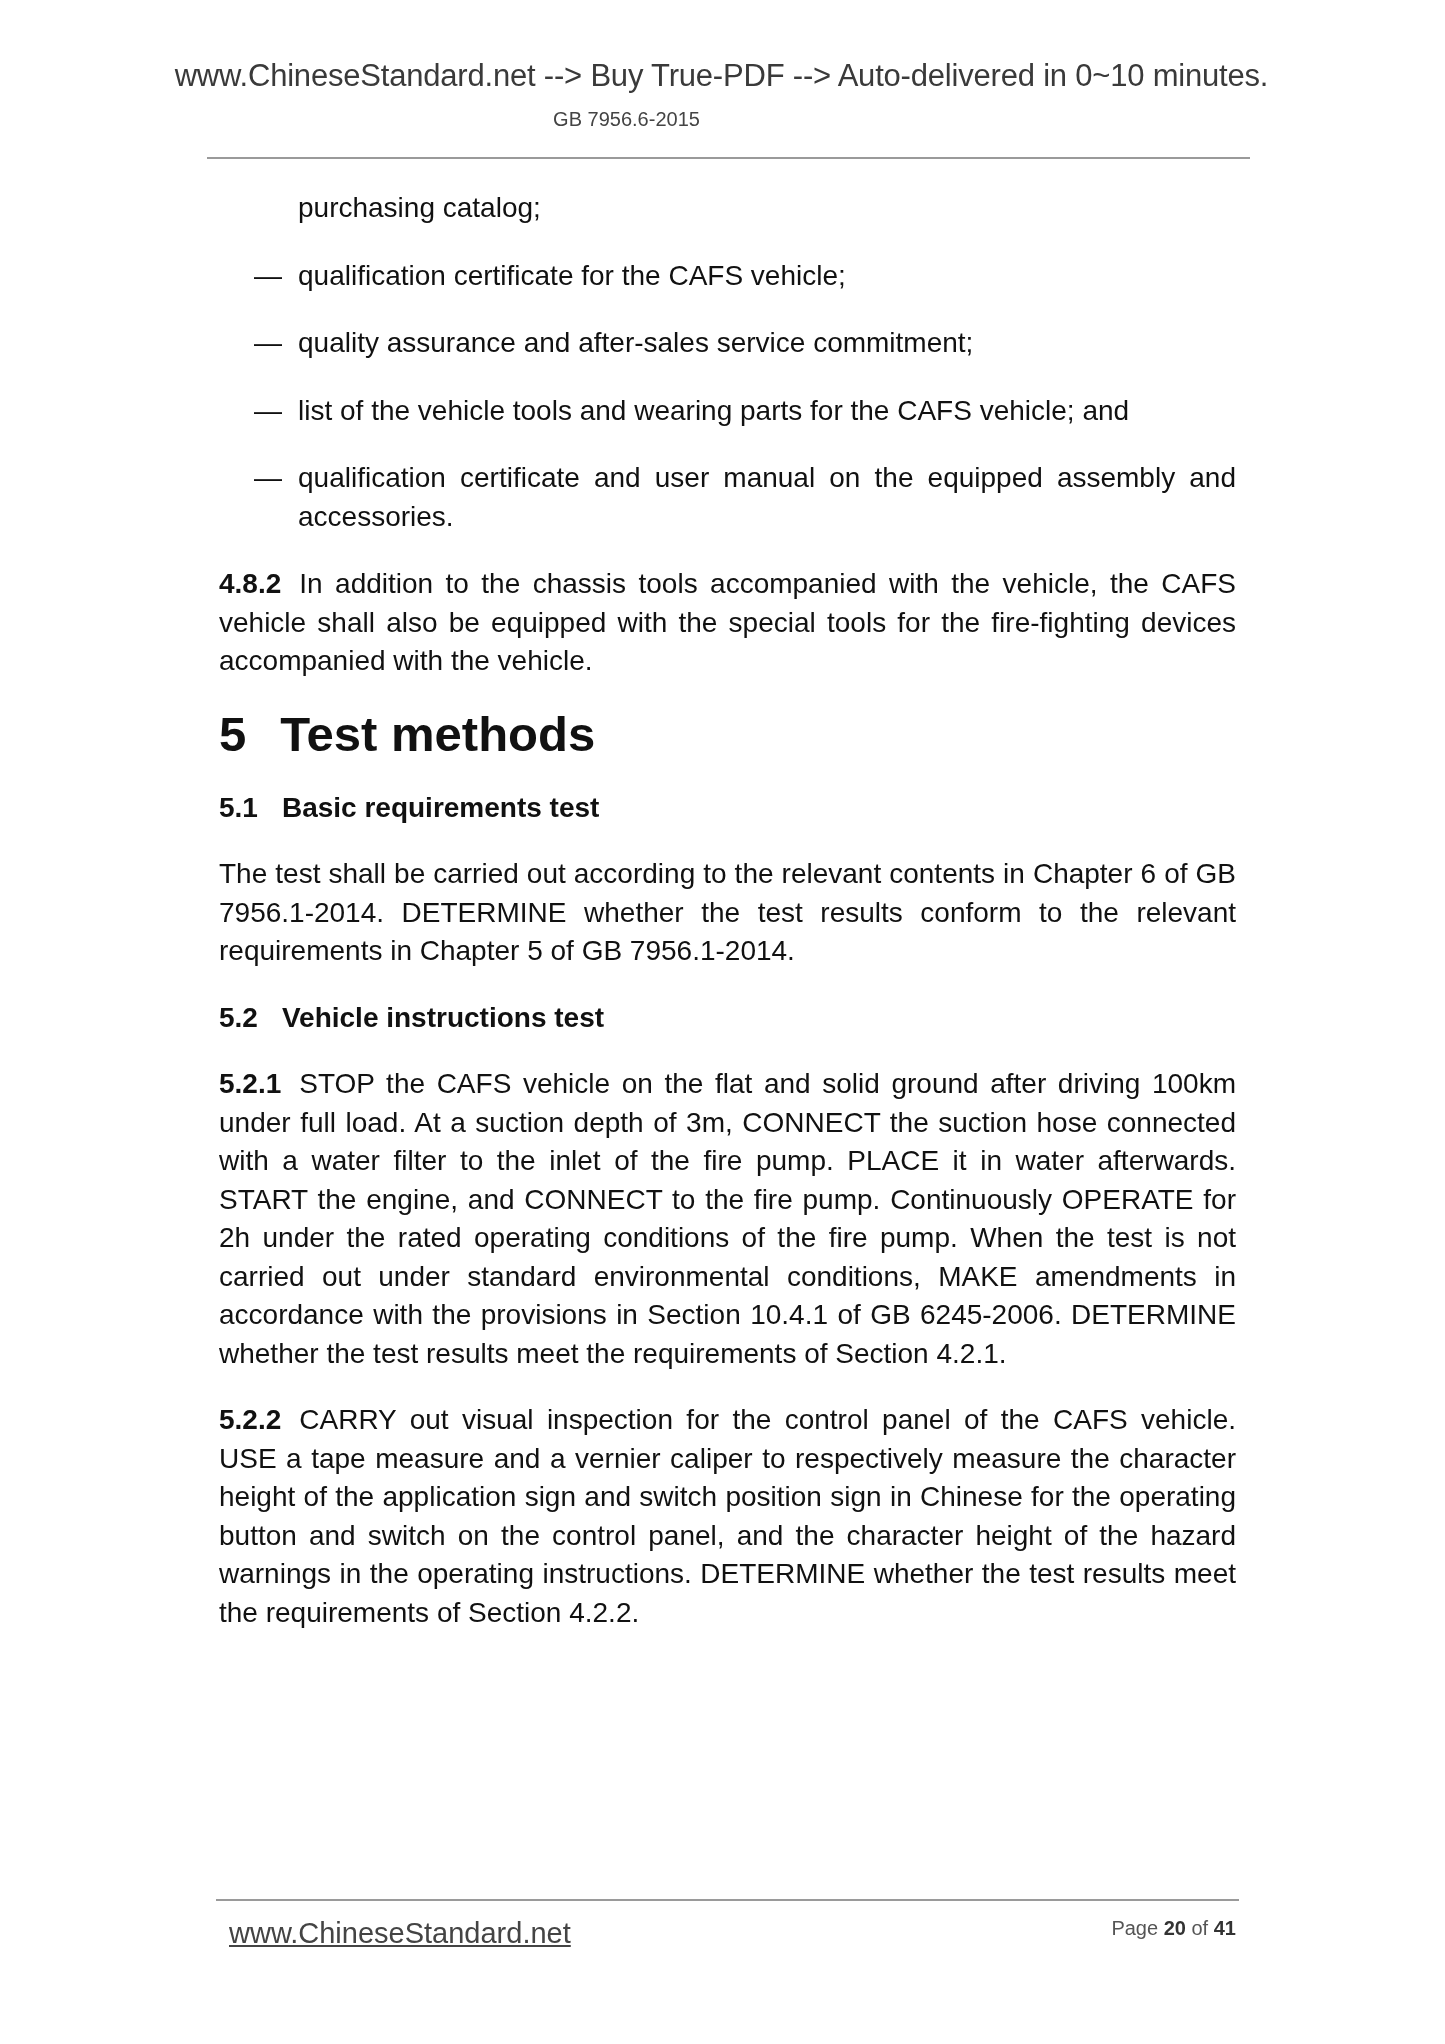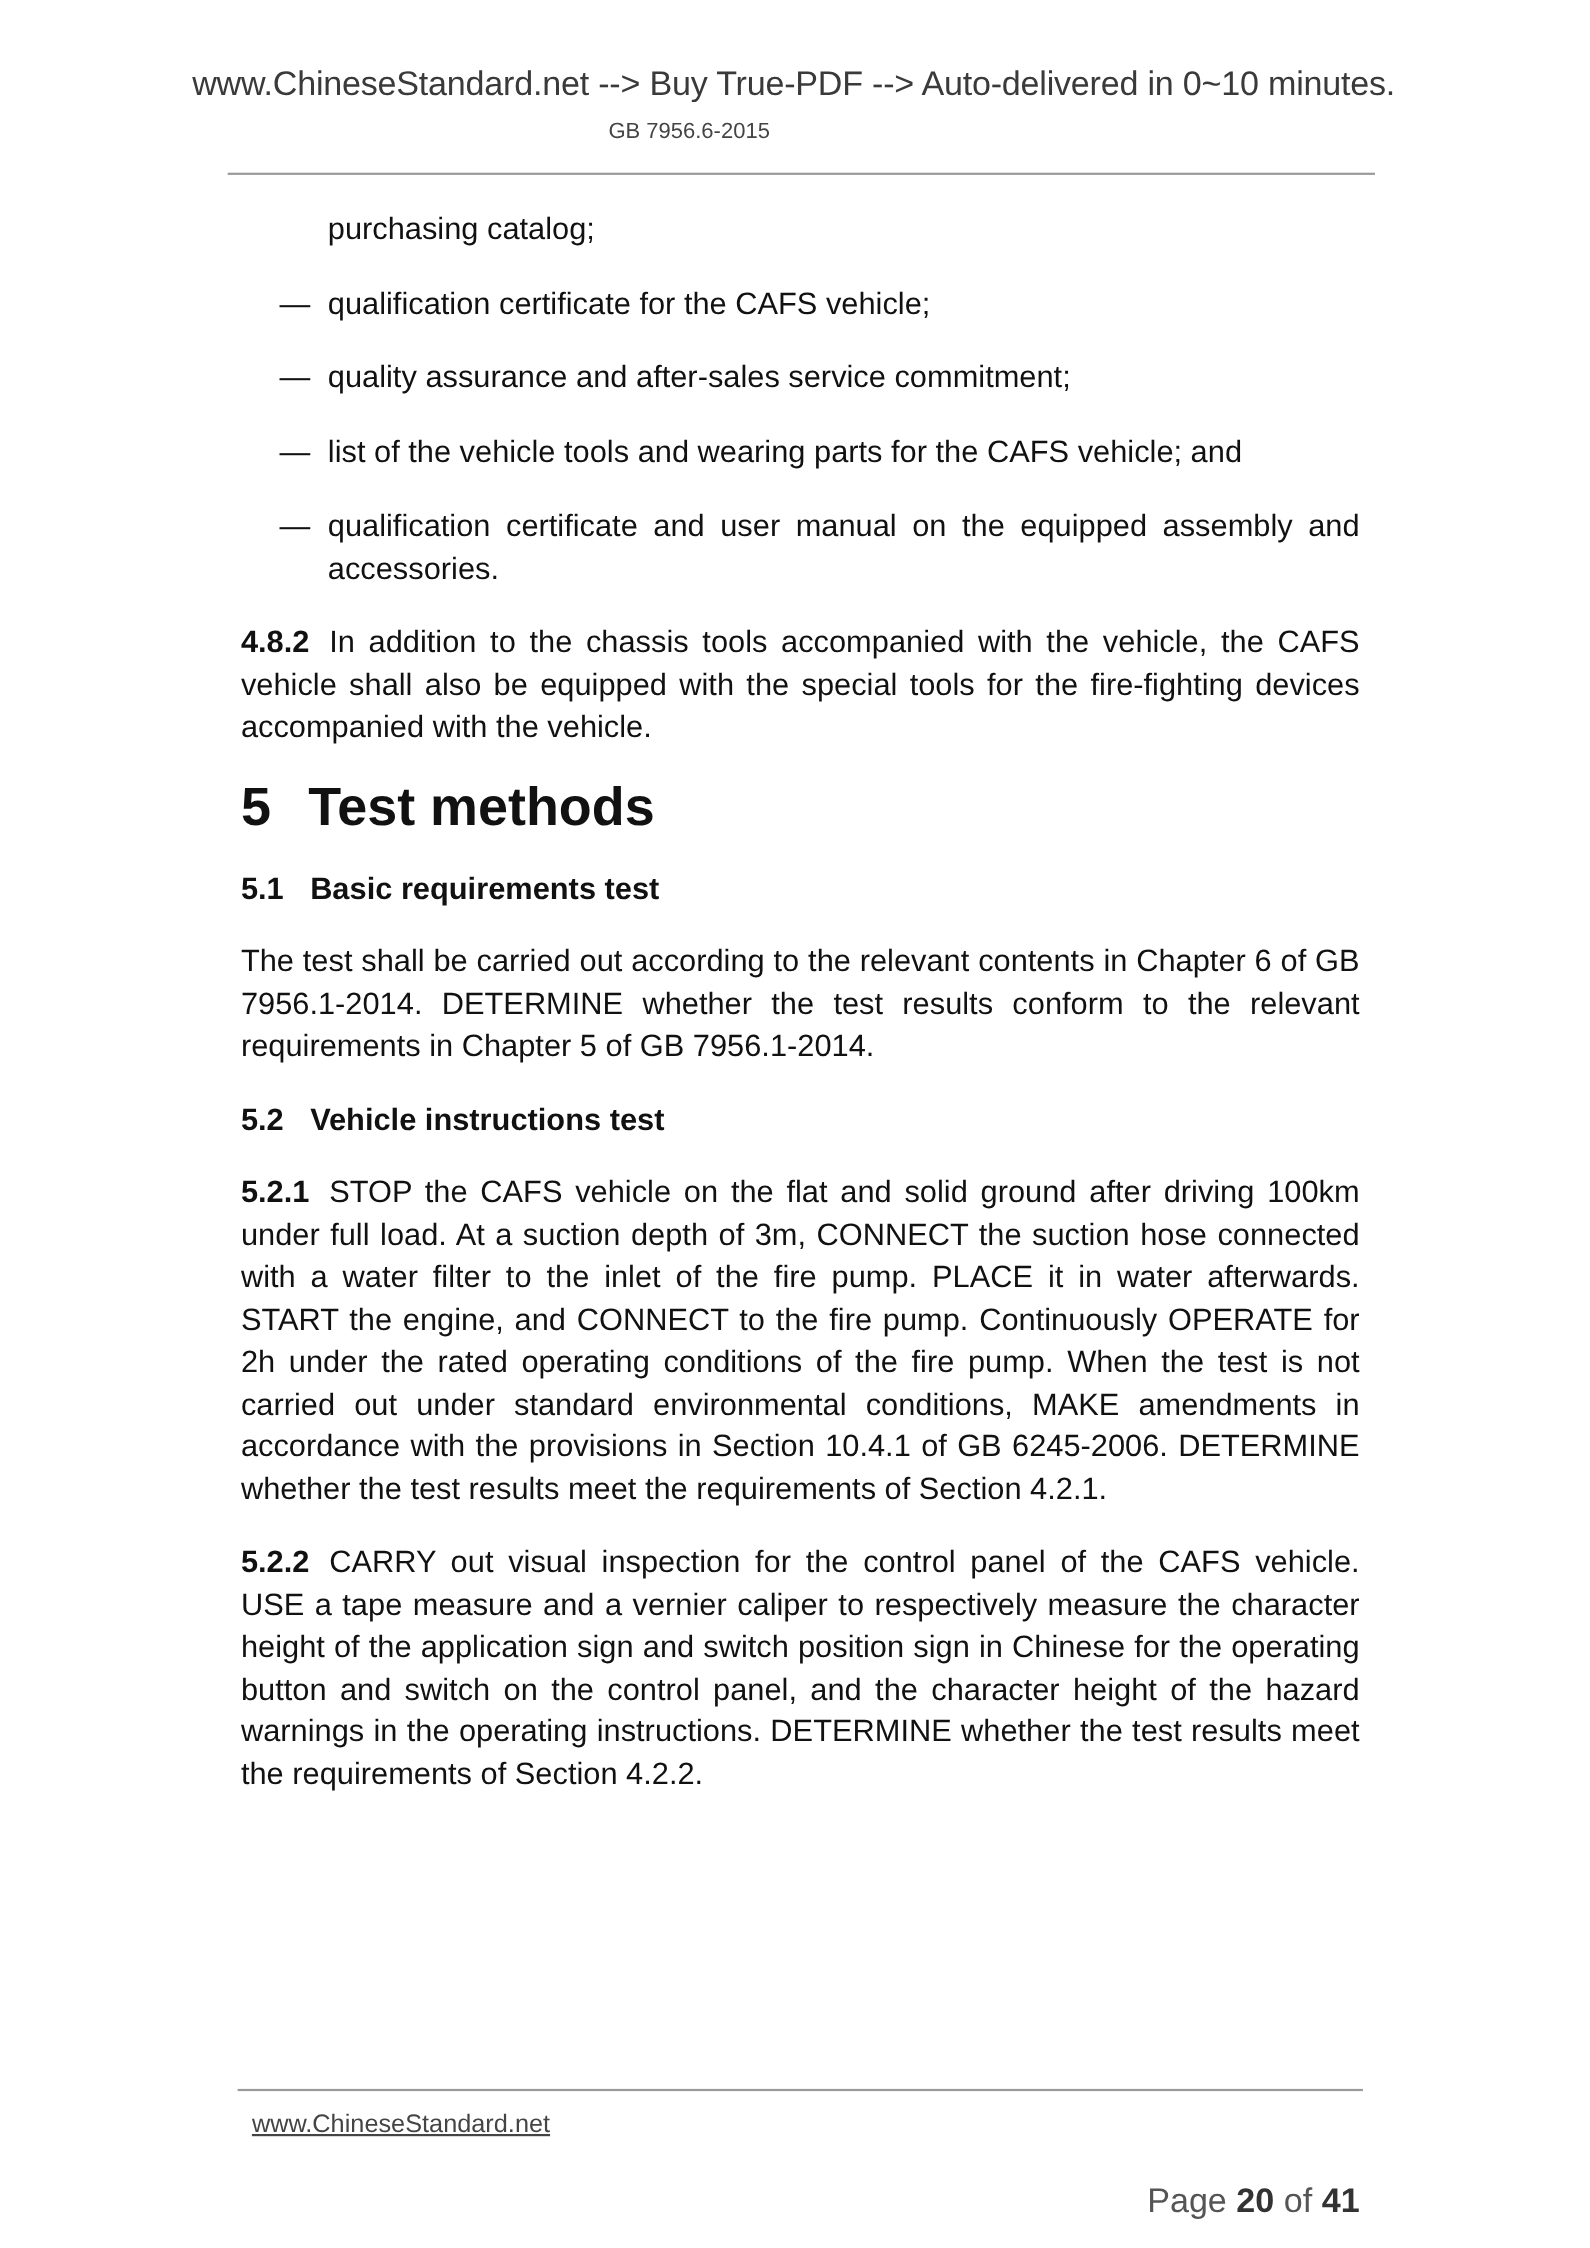--- a/index.html
+++ b/index.html
@@ -18,23 +18,23 @@
   .bullet { position: relative; padding-left: 79px; margin-bottom: 29px; text-align: justify; }
   .bullet .dash { position: absolute; left: 35px; top: 0; }
   .para { margin-bottom: 28px; text-align: justify; }
   .num { font-weight: bold; margin-right: 18px; }
   .h1 { font-size: 49px; font-weight: bold; margin: 24px 0 30px 0; line-height: 50px; }
   .h1 .hn { margin-right: 34px; }
   .h2 { font-size: 28px; font-weight: bold; margin: 0 0 28px 0; }
   .h2 .hn { margin-right: 24px; }
   .rule-bot { position: absolute; top: 1899px; left: 216px; width: 1023px; height: 0;
               border-top: 2px solid #9a9a9a; }
-  .foot-link { position: absolute; top: 1917px; left: 229px; font-size: 23px; color: #444;
+  .foot-link { position: absolute; top: 1917px; left: 229px; font-size: 29px; color: #444;
                text-decoration: underline; }
-  .foot-page { position: absolute; top: 1983px; right: 209px; font-size: 31px; color: #555; }
+  .foot-page { position: absolute; top: 1917px; right: 209px; font-size: 20px; color: #555; }
   .foot-page b { color: #333; }
 </style>
 </head>
 <body>
 
 <div class="hdr1">www.ChineseStandard.net --&gt; Buy True-PDF --&gt; Auto-delivered in 0~10 minutes.</div>
 <div class="hdr2">GB 7956.6-2015</div>
 <div class="rule-top"></div>
 
 <div class="body">

